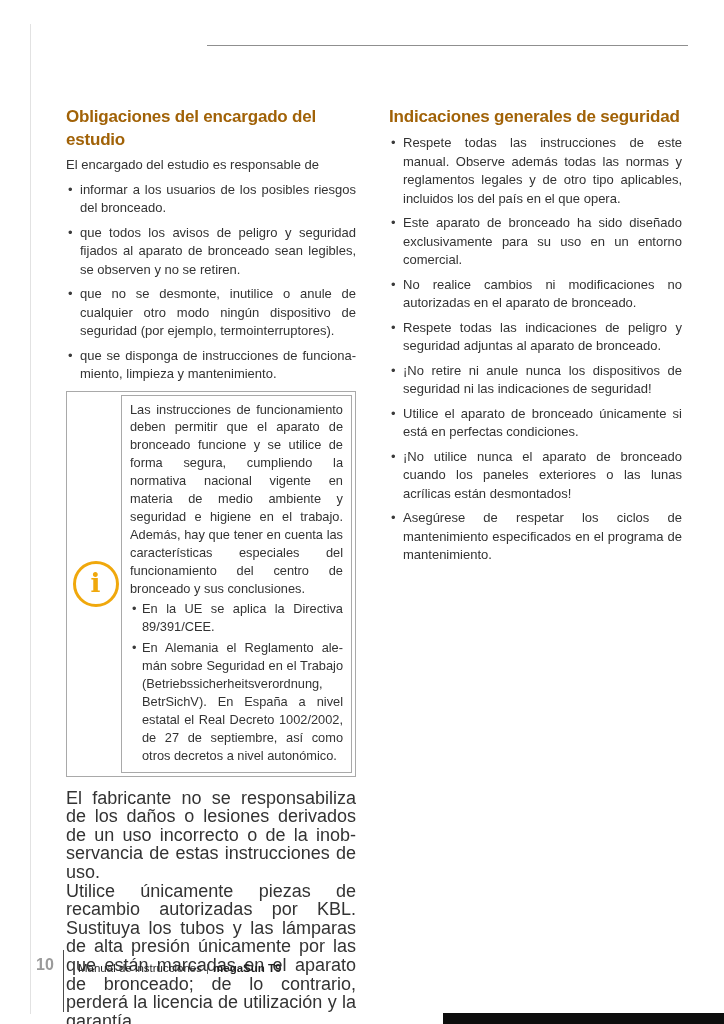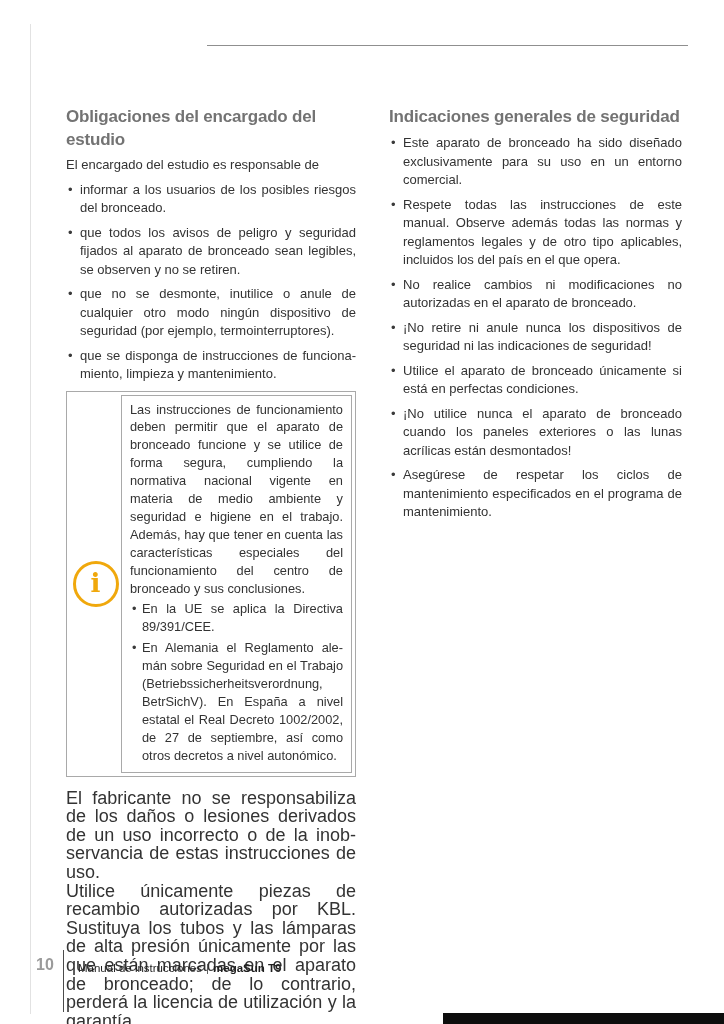--- a/index.html
+++ b/index.html
@@ -13,21 +13,21 @@
         letter-spacing:-0.8px;color:#56575b;line-height:32px;}
   .logo .accent{color:#f9b200;}
   .logo .reg{font-size:9px;vertical-align:super;font-weight:normal;color:#7a7b7e;letter-spacing:0;}
   .header-rule{position:absolute;left:207px;top:45px;width:481px;height:1px;background:#8f8f8f;}
 
   
   .col{position:absolute;top:105px;}
   .col-left{left:66px;width:290px;}
   .col-right{left:389px;width:293px;}
   h1{margin:0 0 5px 0;font-size:17px;line-height:23px;font-weight:bold;
-     color:#737373;letter-spacing:-0.2px;}
+     color:#a16207;letter-spacing:-0.2px;}
   .intro{margin:0;font-size:13px;line-height:18.5px;}
   .bullets{list-style:none;margin:0;padding:0;}
   .bullets li{position:relative;margin:6px 0 0 0;padding-left:14px;font-size:13px;
               line-height:18.5px;text-align:justify;}
   .bullets li::before{content:"\2022";position:absolute;left:2px;top:0;color:#3a3a3a;}
 
   
   .infobox{margin-top:7px;border:1px solid #a9a9a9;padding:3px;display:flex;}
   .ibox-iconcol{flex:none;width:51px;display:flex;align-items:center;justify-content:center;}
   .ring{width:40px;height:40px;border:3px solid #f0a80c;border-radius:50%;
@@ -87,23 +87,24 @@
 
     <div class="closing">
       <p>El fabricante no se responsabiliza de los daños o lesiones derivados de un uso incorrecto o de la inob­servancia de estas instrucciones de uso.</p>
       <p>Utilice únicamente piezas de recambio autorizadas por KBL. Sustituya los tubos y las lámparas de alta presión únicamente por las que están marcadas en el aparato de bronceado; de lo contrario, perderá la licencia de utilización y la garantía.</p>
     </div>
   </section>
 
   <section class="col col-right">
     <h1>Indicaciones generales de segu­ridad</h1>
     <ul class="bullets">
+        <li>Respete todas las instrucciones de este manual. Observe además todas las normas y reglamentos legales y de otro tipo aplicables, incluidos los del país en el que opera.</li>
         <li>Este aparato de bronceado ha sido diseñado exclusivamente para su uso en un entorno comer­cial.</li>
-        <li>Respete todas las instrucciones de este manual. Observe además todas las normas y reglamentos legales y de otro tipo aplicables, incluidos los del país en el que opera.</li>
         <li>No realice cambios ni modificaciones no autoriza­das en el aparato de bronceado.</li>
+        <li>Respete todas las indicaciones de peligro y seguri­dad adjuntas al aparato de bronceado.</li>
         <li>¡No retire ni anule nunca los dispositivos de seguri­dad ni las indicaciones de seguridad!</li>
         <li>Utilice el aparato de bronceado únicamente si está en perfectas condiciones.</li>
         <li>¡No utilice nunca el aparato de bronceado cuando los paneles exteriores o las lunas acrílicas están desmontados!</li>
         <li>Asegúrese de respetar los ciclos de mantenimiento especificados en el programa de mantenimiento.</li>
       </ul>
   </section>
 
   <span class="pagenum">10</span>
   <span class="footer-rule"></span>
   <span class="footer-text"><span>Manual de instrucciones</span><span class="sep">|</span><b>megaSun T9</b></span>

